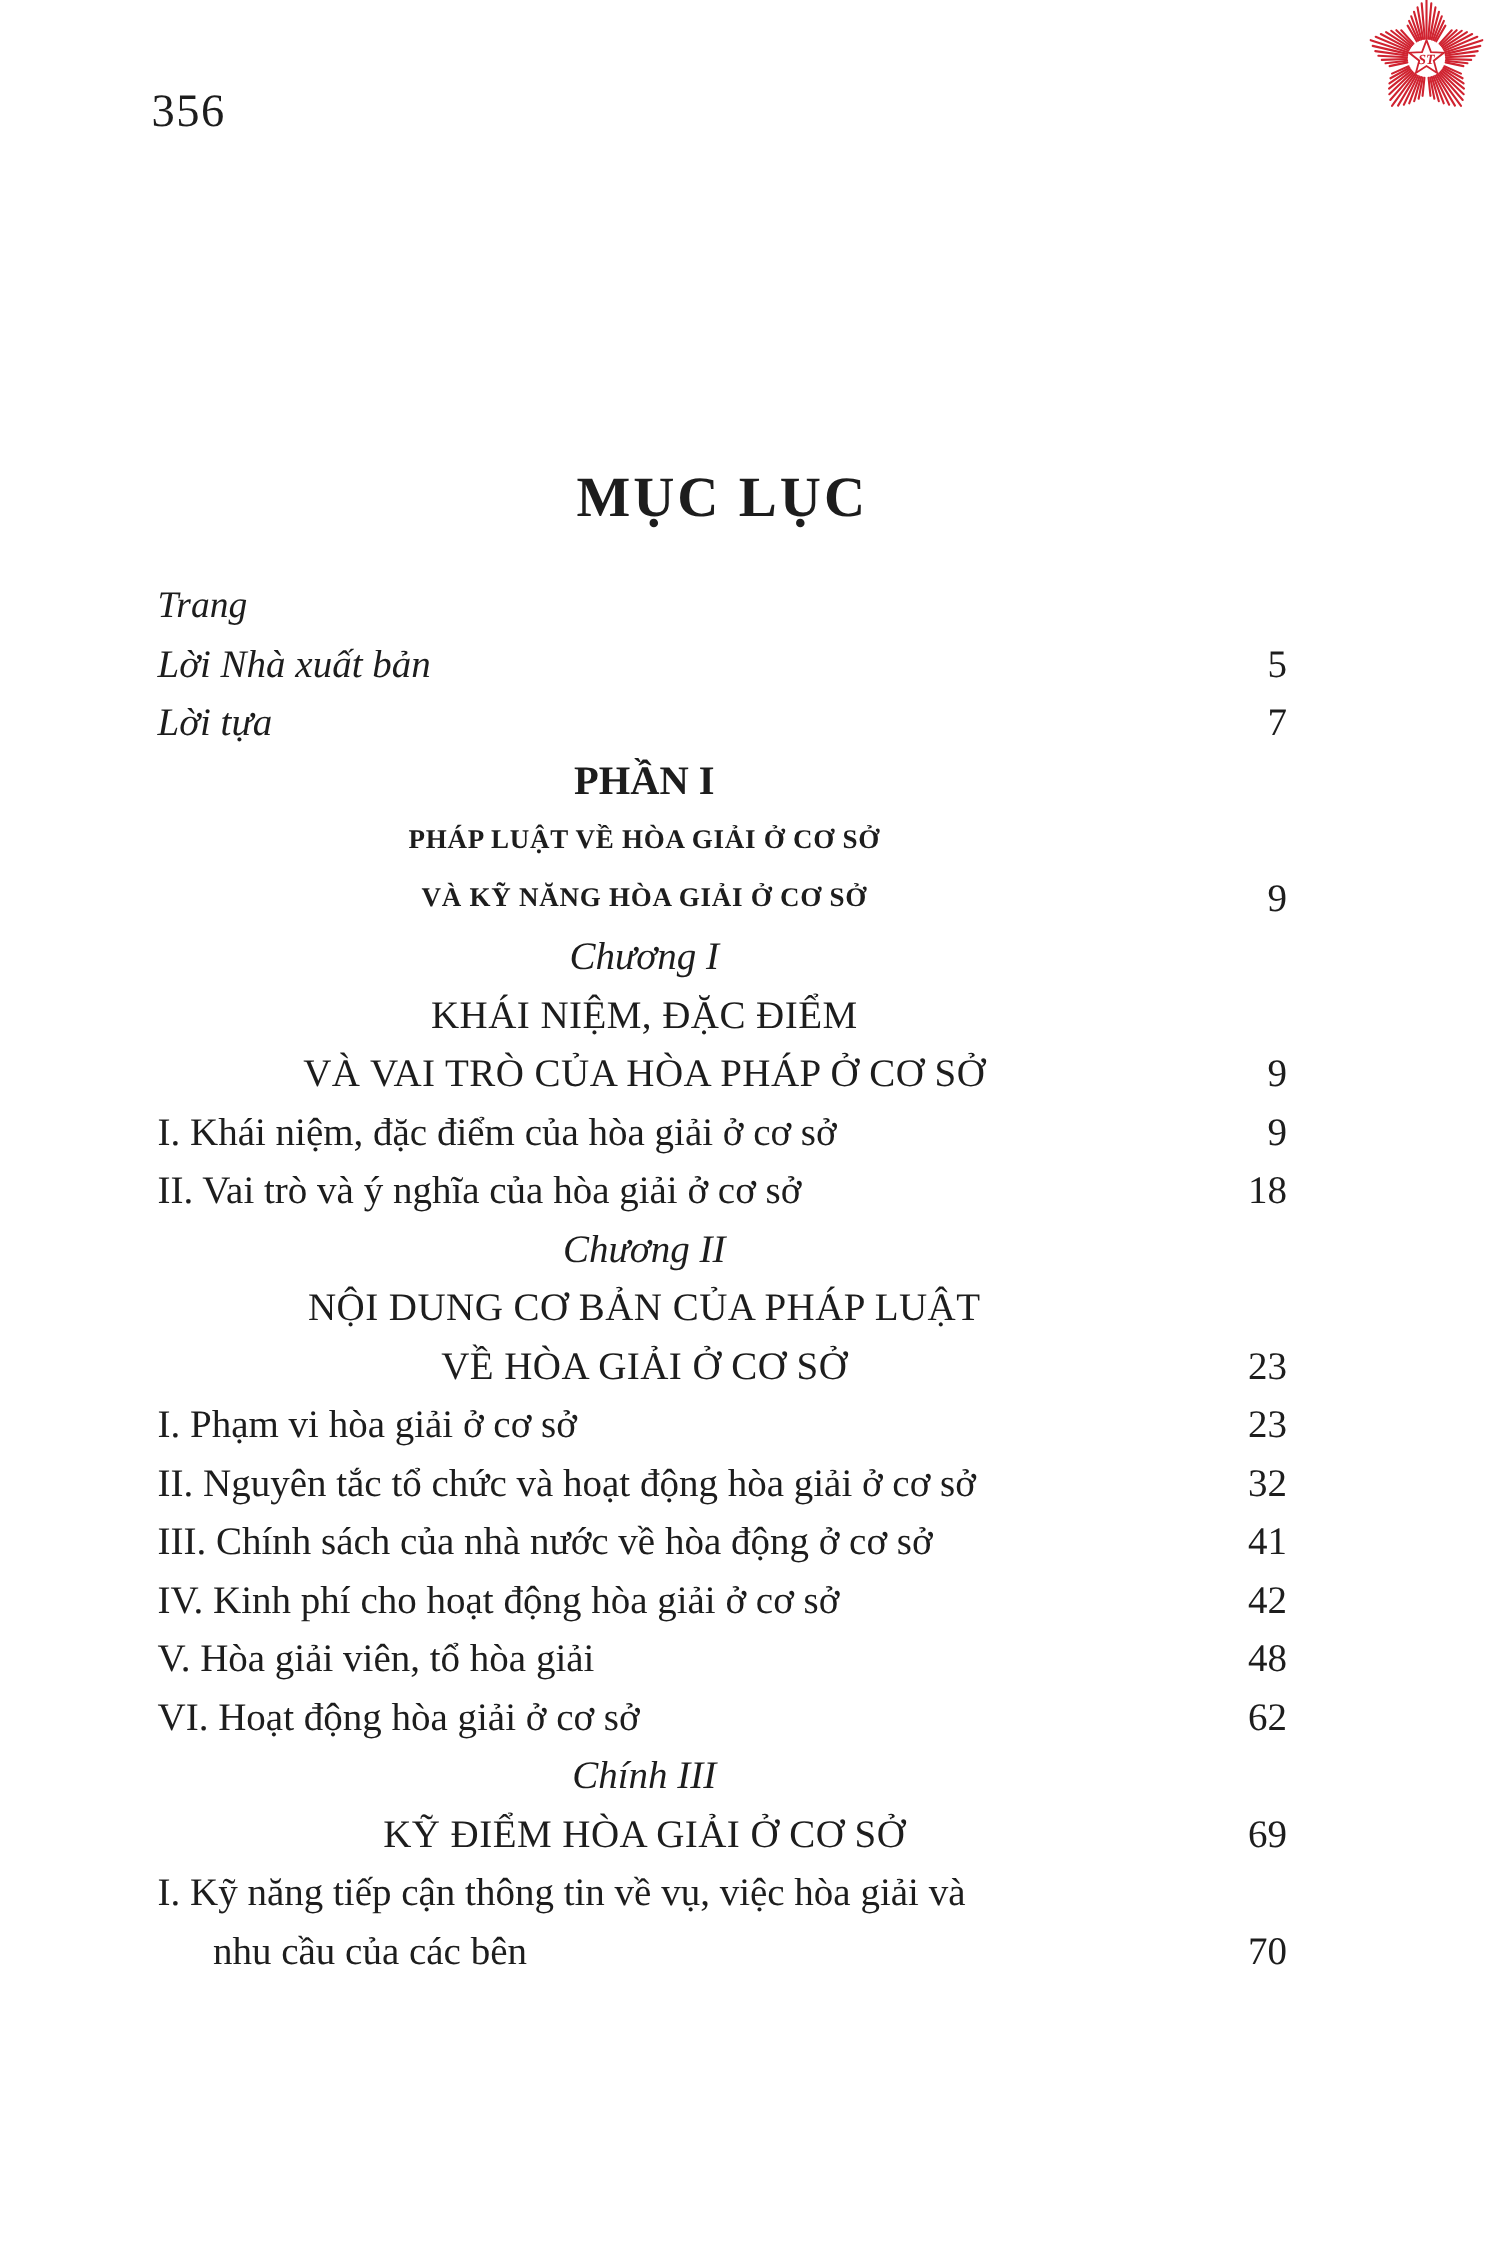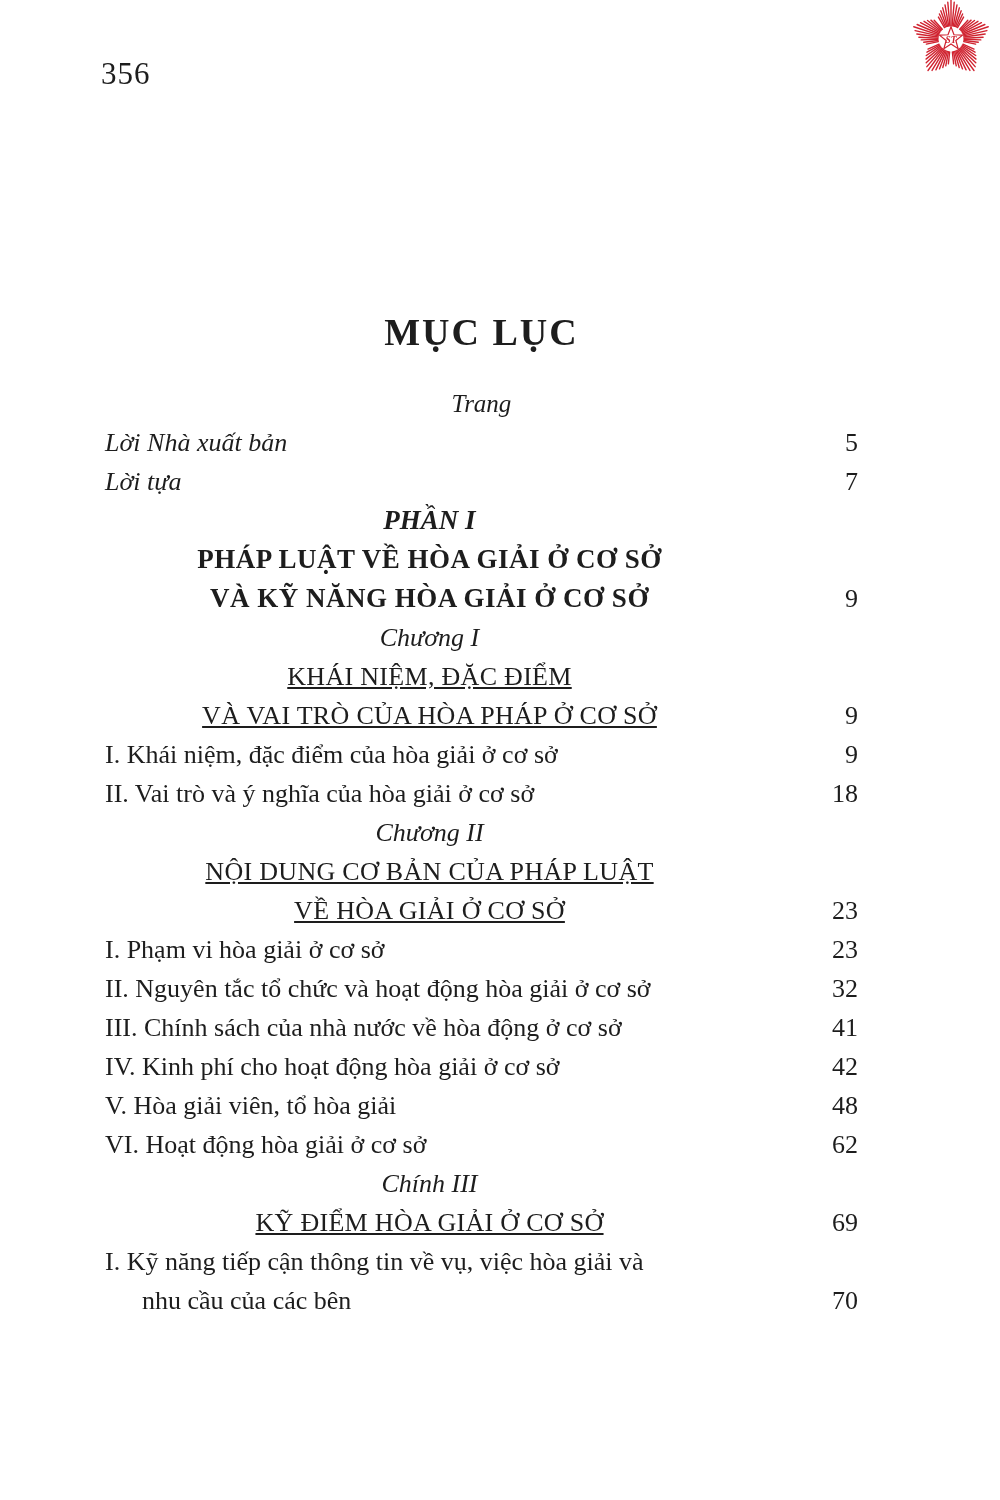--- a/index.html
+++ b/index.html
@@ -22,36 +22,36 @@
   .doc-title {
     position: absolute; top: 310px; left: 105px; width: 753px;
     text-align: center;
     font-size: 38px; font-weight: bold; letter-spacing: 2px;
   }
   .toc {
     position: absolute; left: 105px; top: 384px; width: 753px;
     font-size: 26px; line-height: 39px;
   }
   .trang-header {
-    text-align: center; font-style: italic; font-size: 25px;
+    text-align: left; font-style: italic; font-size: 25px;
   }
   .row { display: flex; justify-content: space-between; align-items: center; }
   .row .lbl { white-space: nowrap; }
   .italic .lbl { font-style: italic; }
   .pg { font-size: 26px; }
   .center-block {
     position: relative; text-align: center; padding-right: 104px;
   }
   .center-block .pg {
     position: absolute; right: 0; bottom: 0; line-height: 39px;
   }
-  .kicker-part { font-weight: bold; font-style: italic; font-size: 27px; }
-  .part-title { font-weight: bold; font-size: 27px; letter-spacing: 0.5px; font-family: Liberation Serif, serif; }
+  .kicker-part { font-weight: bold; font-size: 27px; }
+  .part-title { font-weight: bold; font-size: 18px; letter-spacing: 0.5px; font-family: Liberation Serif, serif; }
   .kicker-chapter { font-style: italic; font-size: 26px; }
-  .chapter-title { font-size: 26px; letter-spacing: 0.3px; text-decoration: underline; }
+  .chapter-title { font-size: 26px; letter-spacing: 0.3px; }
   .line2-indent { padding-left: 37px; }
   .logo-monogram {
     font-family: "Liberation Serif", "DejaVu Serif", serif;
     font-weight: bold; font-style: italic;
   }
 </style>
 </head>
 <body>
 
 <div class="page-number">356</div>

